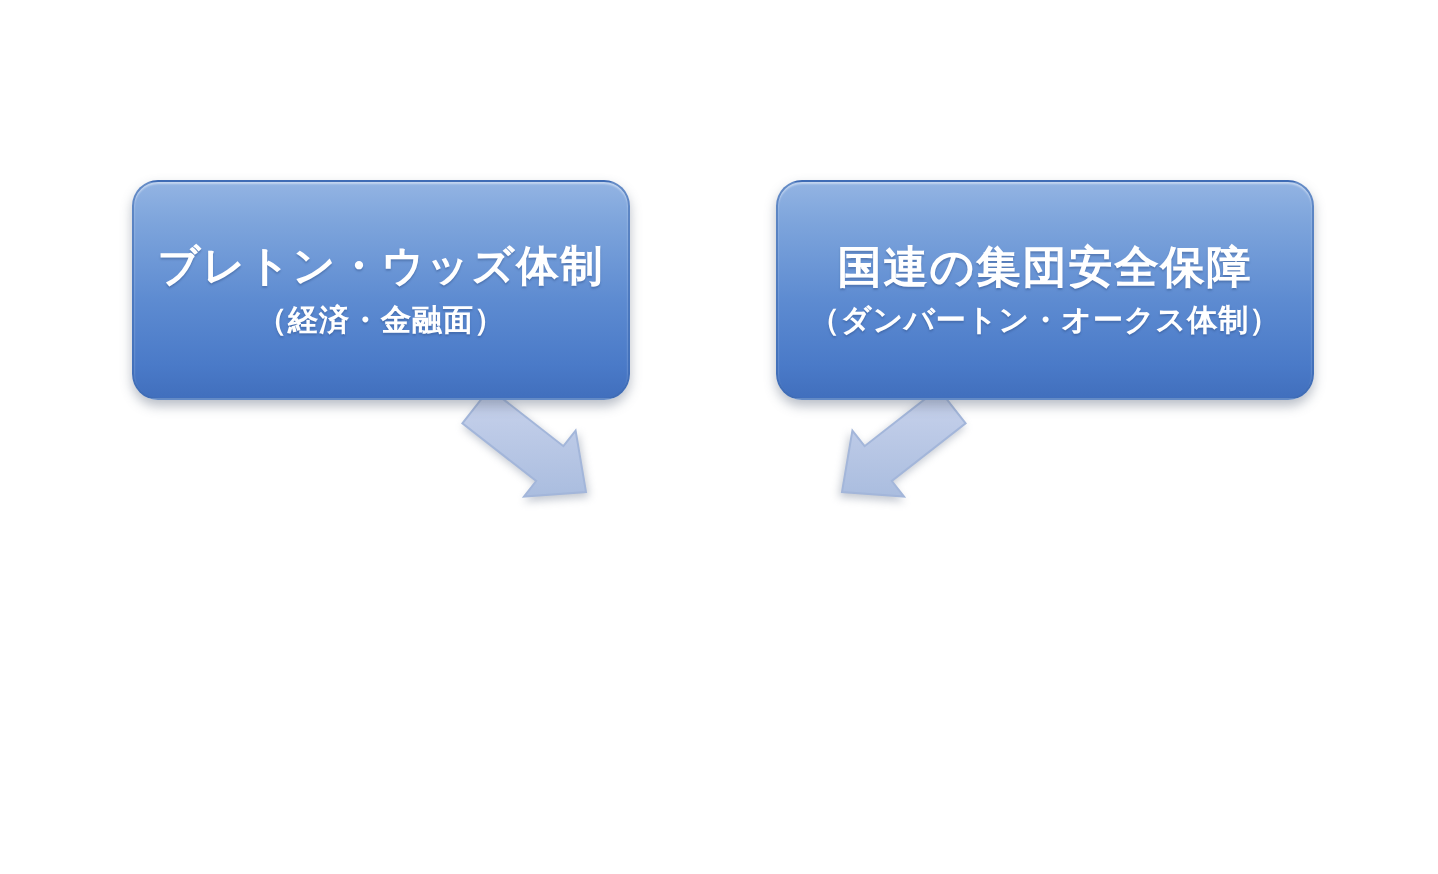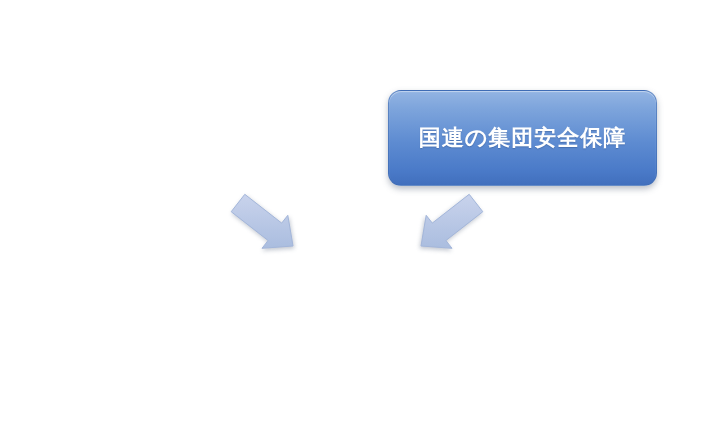--- a/index.html
+++ b/index.html
@@ -43,21 +43,21 @@
   .box-left {
     left: 66px;
     top: 90px;
     width: 249px;
     height: 110px;
   }
   .box-right {
     left: 388px;
     top: 90px;
     width: 269px;
-    height: 96px;
+    height: 110px;
   }
   .node-title {
     font-size: 21px;
     font-weight: bold;
     letter-spacing: 1px;
     line-height: 1.3;
     text-shadow: 0 1px 1px rgba(40,70,120,0.35);
   }
   .box-right .node-title {
     font-size: 22px;
@@ -98,19 +98,24 @@
       </linearGradient>
     </defs>
 
     <polygon class="arrow-shape" points="244.8,194.3 281.7,223.1 287.8,215.3 293,246 262.0,248.3 268.1,240.5 231.2,211.7" fill="url(#arrowGrad)" stroke="#a3b6da" stroke-width="1"></polygon>
 
     <g transform="translate(714,0) scale(-1,1)">
       <polygon class="arrow-shape" points="244.8,194.3 281.7,223.1 287.8,215.3 293,246 262.0,248.3 268.1,240.5 231.2,211.7" fill="url(#arrowGrad)" stroke="#a3b6da" stroke-width="1"></polygon>
     </g>
   </svg>
 
+  <div class="node box box-left">
+    <div class="node-title">ブレトン・ウッズ体制</div>
+    <div class="node-subtitle">（経済・金融面）</div>
+  </div>
 
   <div class="node box box-right">
     <div class="node-title">国連の集団安全保障</div>
+    <div class="node-subtitle">（ダンバートン・オークス体制）</div>
   </div>
 
 
 </div>
 
 </body></html>

